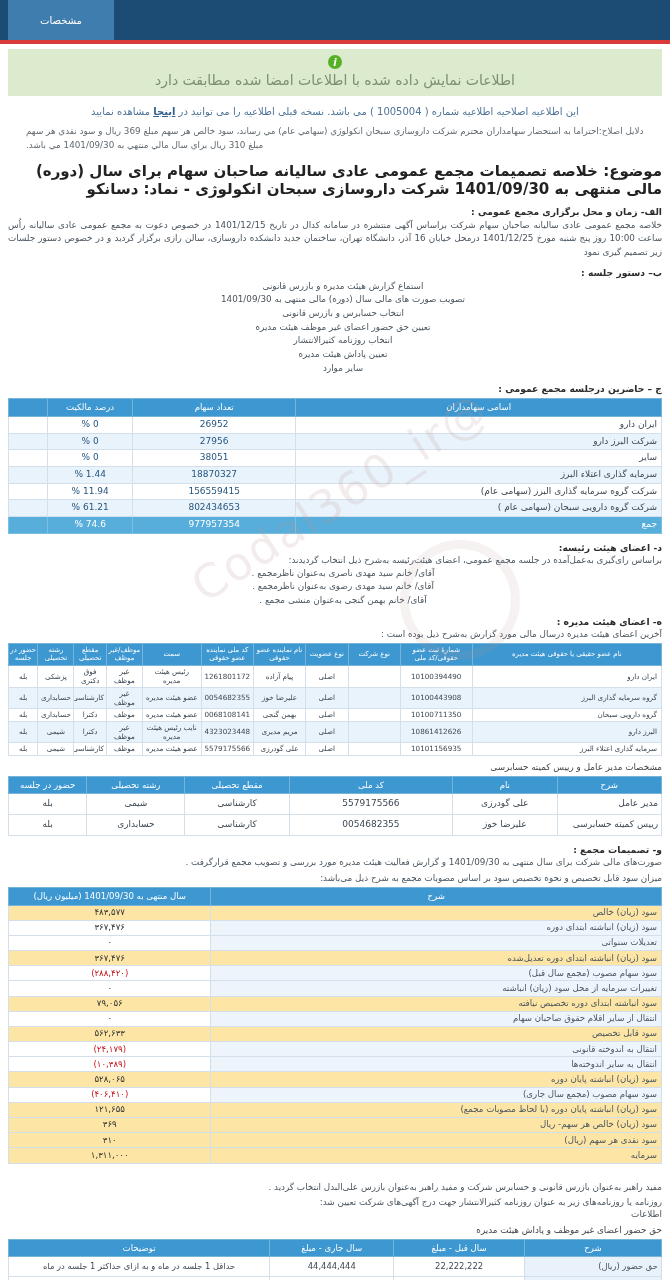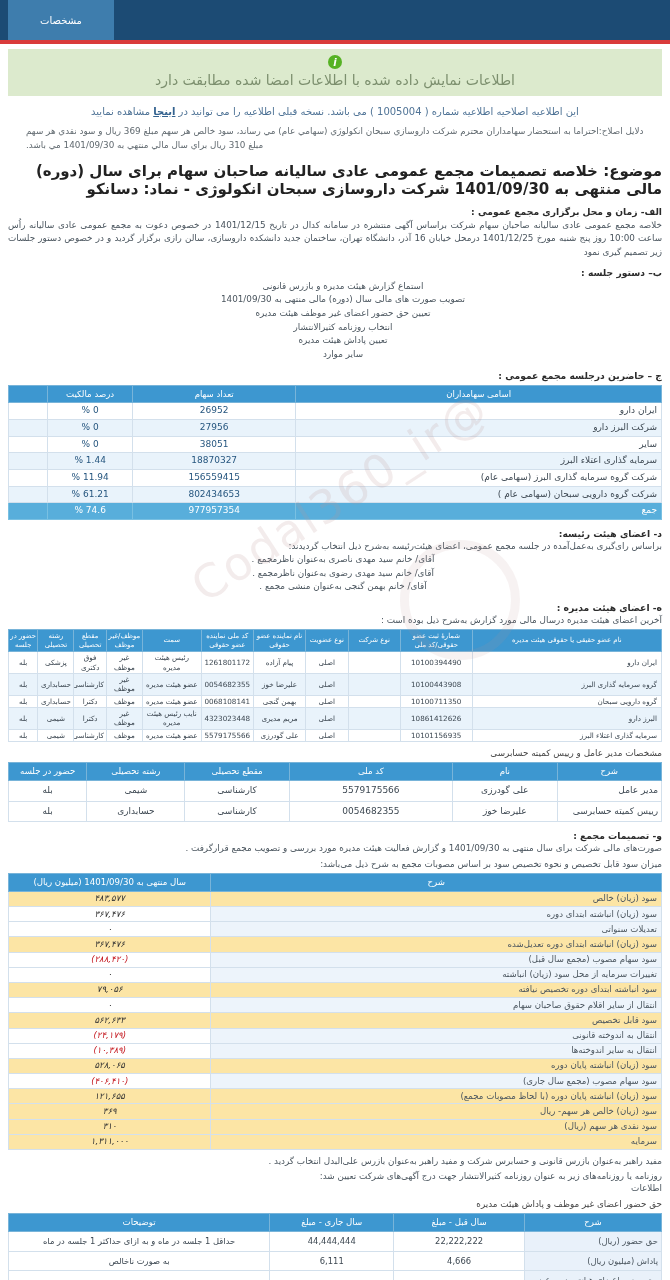--- a/index.html
+++ b/index.html
@@ -42,21 +42,21 @@
   .t-board td{font-size:7.2px;padding:1px 2px;}
   .t-board td.name{text-align:right;padding-right:4px;}
   
   .t-ceo td{padding:4px 3px;}
   .t-ceo td.lbl{text-align:right;}
   
   .t-profit td{padding:1.5px 4px;font-size:8.6px;}
   .t-profit td.lbl{text-align:right;color:#4a555e;}
   .t-profit tr:not(.hl) td.lbl{background:#edf4fb;}
   .t-profit tr.hl td{background:#fce5a5;}
-  .t-profit td.val{color:#333;font-style:italic;}
+  .t-profit td.val{color:#333;}
   .t-profit td.neg{color:#c4151c;}
   
   .t-fees td{padding:4px 3px;font-size:8.4px;}
   .t-fees td.lbl{background:#e9f1fa;text-align:right;color:#4a555e;}
   .small-title{margin:6px 8px 0;color:#444;font-size:8.8px;}
   
   .wm{position:absolute;top:470px;left:40px;width:600px;text-align:center;
       transform:rotate(-33deg);font-size:46px;color:rgba(186,150,150,.18);
       pointer-events:none;z-index:4;letter-spacing:2px;}
   .wm-stamp{position:absolute;top:540px;left:400px;width:120px;height:120px;border-radius:50%;
@@ -81,20 +81,21 @@
 
 <div class="subject">موضوع: خلاصه تصمیمات مجمع عمومی عادی سالیانه صاحبان سهام برای سال (دوره) مالی منتهی به 1401/09/30 شرکت داروسازی سبحان انکولوژی - نماد: دسانکو</div>
 
 <div class="h">الف- زمان و محل برگزاری مجمع عمومی :</div>
 <div class="p">خلاصه مجمع عمومی عادی سالیانه صاحبان سهام شرکت براساس آگهی منتشره در سامانه کدال در تاریخ 1401/12/15 در خصوص دعوت به مجمع عمومی عادی سالیانه راُس ساعت 10:00 روز پنج شنبه مورخ 1401/12/25 درمحل خیابان 16 آذر، دانشگاه تهران، ساختمان جدید دانشکده داروسازی، سالن رازی برگزار گردید و در خصوص دستور جلسات زیر تصمیم گیری نمود</div>
 
 <div class="h">ب– دستور جلسه :</div>
 <div class="centered-list">
     <div>استماع گزارش هیئت مدیره و بازرس قانونی</div>
     <div>تصویب صورت های مالی سال (دوره) مالی منتهی به 1401/09/30</div>
+    <div>انتخاب حسابرس و بازرس قانونی</div>
     <div>تعیین حق حضور اعضای غیر موظف هیئت مدیره</div>
     <div>انتخاب روزنامه کثیرالانتشار</div>
     <div>تعیین پاداش هیئت مدیره</div>
     <div>سایر موارد</div>
   </div>
 
 <div class="h">ج – حاضرین درجلسه مجمع عمومی :</div>
 <table class="t-att">
   <colgroup>
       <col style="width:56%">
@@ -383,21 +384,21 @@
         <td class="lbl">سود نقدی هر سهم (ریال)</td>
         <td class="val">۳۱۰</td>
       </tr>
       <tr class="hl">
         <td class="lbl">سرمایه</td>
         <td class="val">۱,۳۱۱,۰۰۰</td>
       </tr>
     </tbody>
 </table>
 
-<div class="line" style="margin-top:6px">مفید راهبر به‌عنوان بازرس قانونی و حسابرس شرکت و مفید راهبر به‌عنوان بازرس علی‌البدل انتخاب گردید .</div>
+<div class="line" style="margin-top:18px">مفید راهبر به‌عنوان بازرس قانونی و حسابرس شرکت و مفید راهبر به‌عنوان بازرس علی‌البدل انتخاب گردید .</div>
 <div class="line" style="margin-top:5px">روزنامه یا روزنامه‌های زیر به عنوان روزنامه کثیرالانتشار جهت درج آگهی‌های شرکت تعیین شد:</div>
 <div class="line">اطلاعات</div>
 
 <div class="small-title">حق حضور اعضای غیر موظف و پاداش هیئت مدیره</div>
 <table class="t-fees">
   <colgroup>
       <col style="width:21%">
       <col style="width:20%">
       <col style="width:19%">
       <col style="width:40%">

